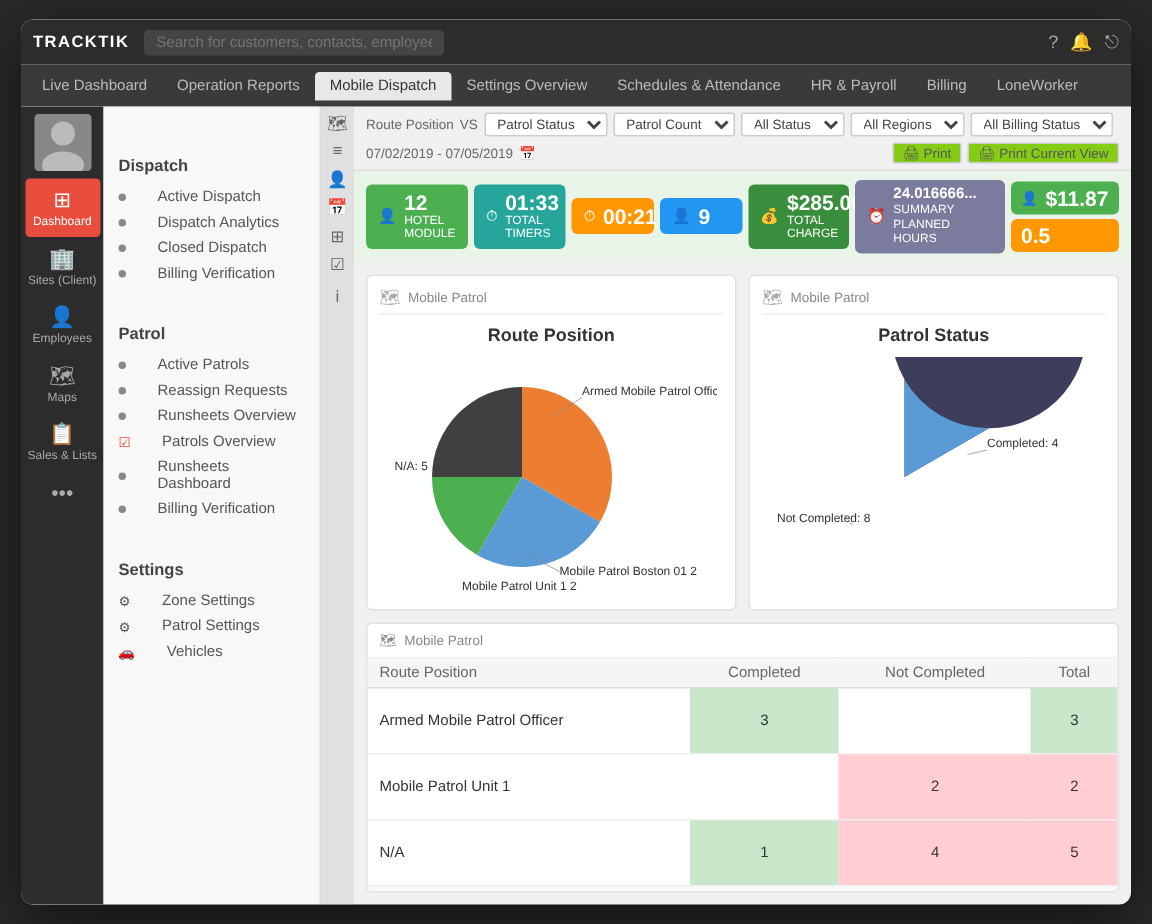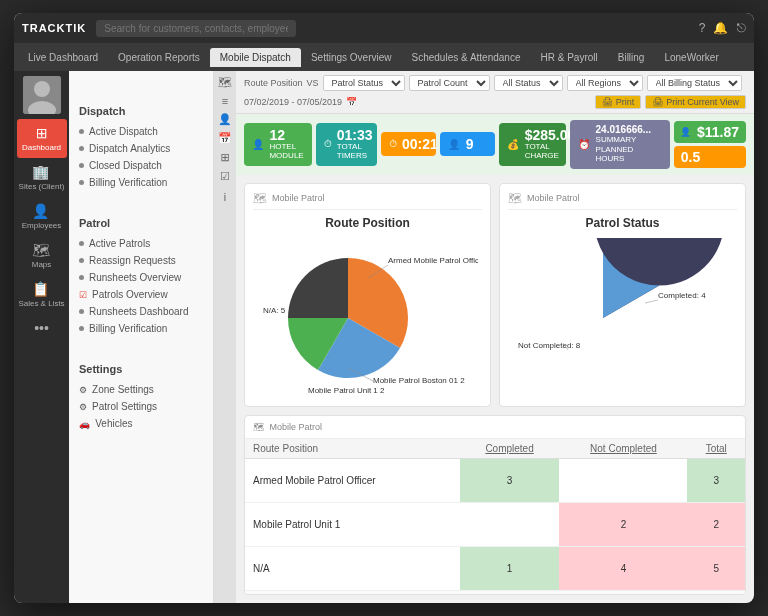--- a/index.html
+++ b/index.html
@@ -146,21 +146,21 @@
     .left-nav-section-title {
       font-size: 11px;
       font-weight: bold;
       color: #444;
       padding: 2px 5px;
       margin-bottom: 4px;
     }
     .left-nav-item {
       display: flex;
       align-items: center;
-      gap: 5px;
+      gap: 21px;
       padding: 3px 5px;
       color: #555;
       font-size: 10px;
       cursor: pointer;
       border-radius: 3px;
     }
     .left-nav-item .dot {
       width: 5px;
       height: 5px;
       border-radius: 50%;
@@ -209,21 +209,21 @@
       font-size: 9px;
       color: #444;
       background: #fff;
       border: 1px solid #ccc;
       border-radius: 2px;
       padding: 1px 4px;
       cursor: pointer;
     }
     .filter-btn {
       font-size: 9px;
-      background: #eab308;
+      background: #84cc16;
       border: 1px solid #ccc;
       border-radius: 2px;
       padding: 1px 6px;
       cursor: pointer;
       color: #555;
     }
     
     .stats-bar {
       display: flex;
       gap: 4px;
@@ -317,21 +317,21 @@
       font-size: 10px;
     }
     .data-table th {
       background: #f5f5f5;
       color: #666;
       padding: 4px 8px;
       text-align: left;
       border-bottom: 1px solid #ddd;
       font-weight: normal;
     }
-    .data-table th.center { text-align: center; text-decoration: underline; }
+    .data-table th.center { text-align: center; }
     .data-table td {
       padding: 16px 8px;
       border-bottom: 1px solid #f0f0f0;
       color: #333;
     }
     .cell-green { background: #c8e6c9; color: #2e7d32; text-align: center; }
     .cell-red { background: #ffcdd2; color: #c62828; text-align: center; }
     .cell-total-red { background: #f44336; color: #fff; text-align: center; font-weight: bold; }
     .cell-total-green { background: #4caf50; color: #fff; text-align: center; font-weight: bold; }
     tr.total-row td { font-weight: bold; background: #fafafa; }

